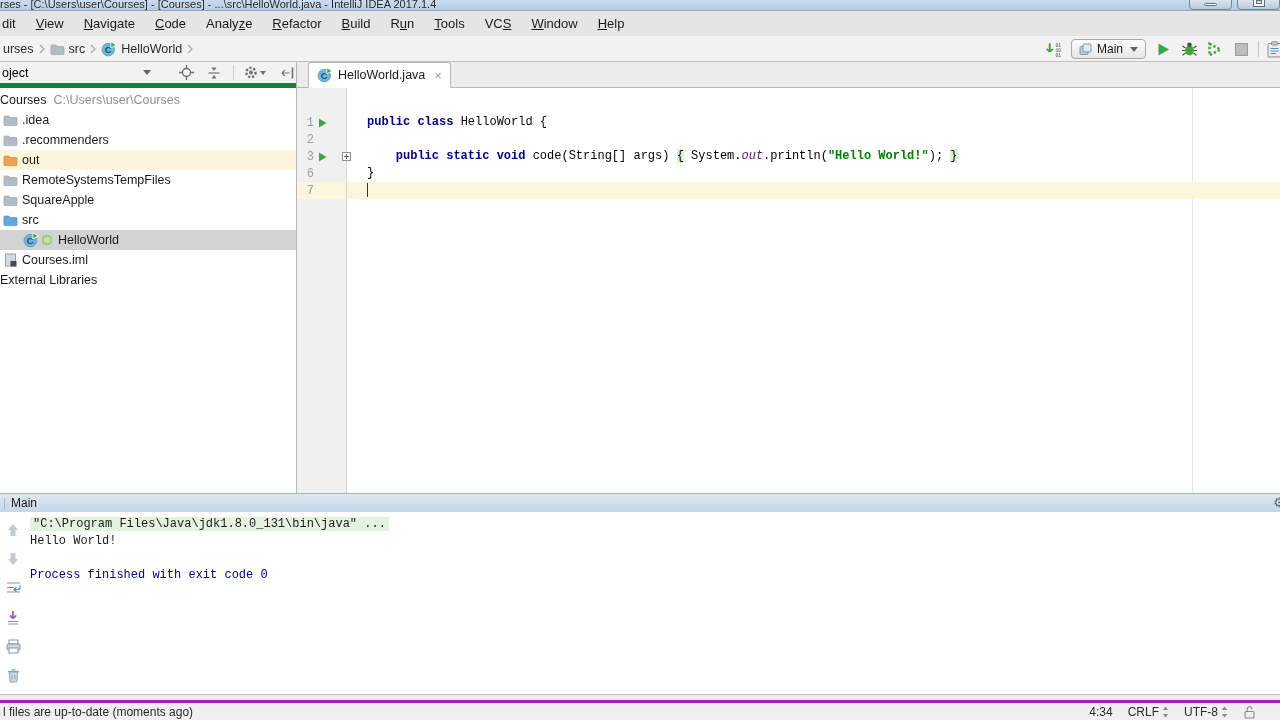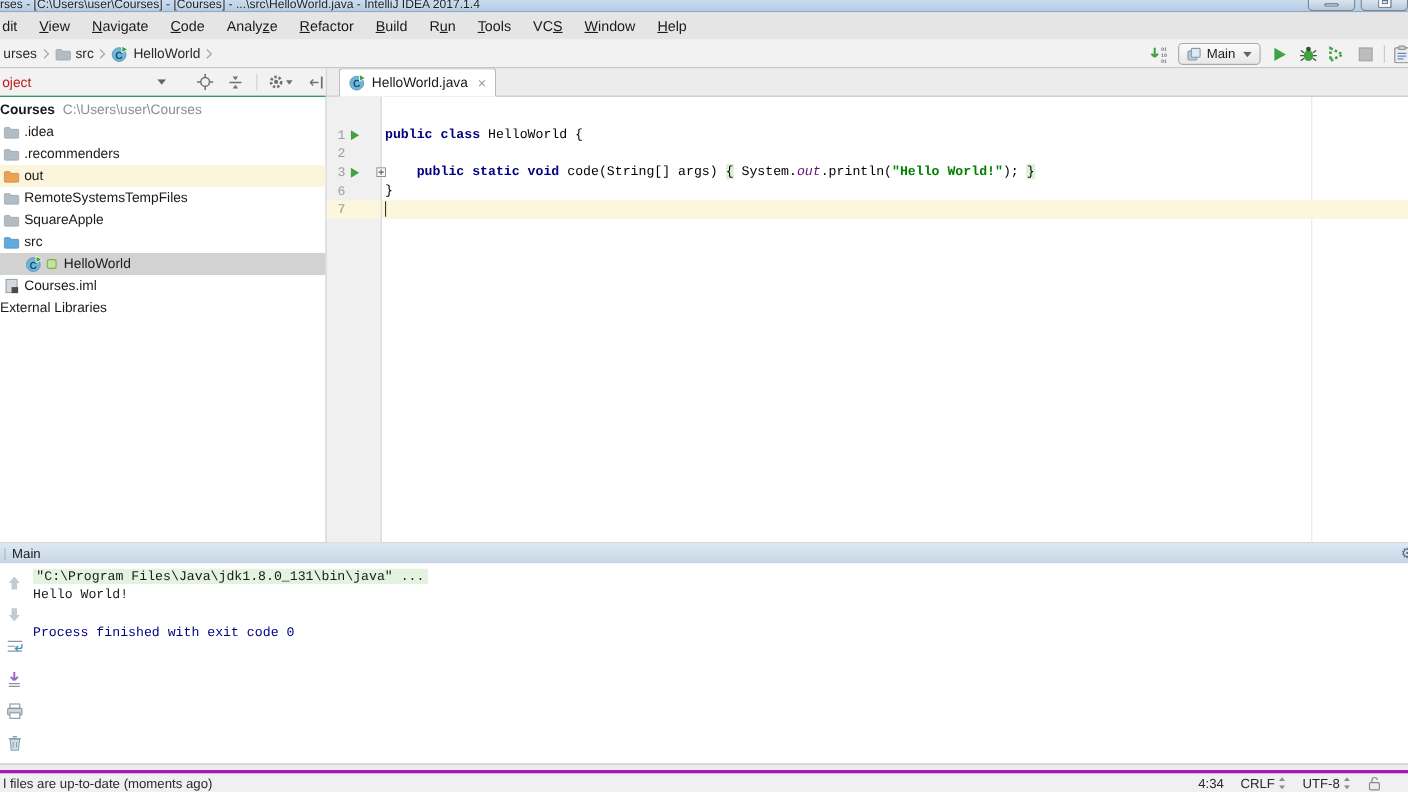--- a/index.html
+++ b/index.html
@@ -28,50 +28,50 @@
   .chev{display:flex;align-items:center;padding:0 3px}
   .run-toolbar{position:absolute;right:0;top:0;height:26px;display:flex;align-items:center;gap:8px}
   .tb-icon{display:flex;align-items:center;justify-content:center;width:18px;height:18px}
   .combo{display:flex;align-items:center;gap:5px;height:20px;padding:0 7px;border:1px solid #a9a9a9;border-radius:4px;background:linear-gradient(#fbfbfb,#e7e7e7);font-size:12px;color:#1a1a1a}
   .tb-sep{width:1px;height:16px;background:#c6c6c6}
   .clip-cut{width:13px;height:18px;overflow:hidden;display:flex;align-items:center}
 
   
   .main{display:flex;height:431px;background:#fff}
   .project-panel{width:297px;border-right:1px solid #b5b5b5;display:flex;flex-direction:column;background:#fff}
-  .pp-header{height:26px;background:#f2f2f2;border-bottom:1px solid #15803d;display:flex;align-items:center;font-size:12.5px;color:#b91c1c}
+  .pp-header{height:26px;background:#f2f2f2;border-bottom:5px solid #15803d;display:flex;align-items:center;font-size:12.5px;color:#000000}
   .pp-title{display:flex;align-items:center;justify-content:space-between;width:158px;padding-left:2px}
   .pp-icons{display:flex;align-items:center;gap:10px;margin-left:26px}
   .pp-sep{width:1px;height:15px;background:#cfcfcf}
 
   .tree{flex:1;padding-top:2px;font-size:12.5px;color:#1a1a1a;overflow:hidden}
   .tree-row{height:20px;display:flex;align-items:center;white-space:nowrap}
   .ind1{padding-left:2px}.ind2{padding-left:22px}
   .tree-icon{width:17px;height:16px;margin-right:3px;display:flex;align-items:center;justify-content:center;flex:none}
   .tree-icon2{width:12px;margin-right:4px;display:flex;align-items:center;flex:none}
   .tree-row.cream{background:#fbf5dc}
   .tree-row.selected{background:#d2d2d2}
-  .tree-label.bold{font-weight:bold}
+  .tree-label.bold{font-weight:normal}
   .tree-path{color:#8f8f8f;margin-left:7px}
 
   .editor-col{flex:1;display:flex;flex-direction:column;min-width:0}
   .tabbar{height:26px;background:#ececec;border-bottom:1px solid #b9b9b9;display:flex;align-items:flex-end}
   .tab{margin-left:11px;height:26px;margin-bottom:-1px;background:#fff;border:1px solid #b9b9b9;border-bottom:1px solid #fff;border-radius:3px 3px 0 0;display:flex;align-items:center;gap:5px;padding:0 8px;font-size:12.5px;color:#1a1a1a}
   .tab-close{color:#9a9a9a;font-size:13px;margin-left:4px;line-height:1}
 
   .editor-body{flex:1;display:flex;position:relative;background:#fff}
   .gutter{width:50px;background:#f0f0f0;border-right:1px solid #d4d4d4;padding-top:26px;position:relative;z-index:2}
   .g-row{height:17px;display:flex;align-items:center;position:relative}
   .g-row.current{background:#fcf6dd}
   .g-num{width:17px;text-align:right;font:12px "Liberation Mono",monospace;color:#9e9e9e}
   .g-arrow{width:16px;display:flex;justify-content:center;align-items:center}
   .g-fold{position:absolute;right:-5px;top:4px;z-index:3;display:flex}
   .code{flex:1;padding-top:26px;position:relative;font:12px "Liberation Mono",monospace;color:#000;overflow:hidden}
   .margin-guide{position:absolute;left:845px;top:0;bottom:0;width:1px;background:#e6e6e6;z-index:0}
-  .c-row{height:17px;line-height:17px;white-space:pre;position:relative;z-index:1;padding-left:3px}
+  .c-row{height:17px;line-height:17px;white-space:pre;position:relative;z-index:1;padding-left:20px}
   .c-row.current{background:#fcf6dd}
   .kw{color:#000080;font-weight:bold}
   .pl{color:#000}
   .fld{color:#660E7A;font-style:italic}
   .str{color:#008000;font-weight:bold}
   .foldbr{background:#ddf0d8}
   .caret{display:inline-block;width:1px;height:14px;background:#333;vertical-align:text-bottom}
 
   
   .console{height:207px;display:flex;flex-direction:column;border-top:1px solid #b0b0b0}

